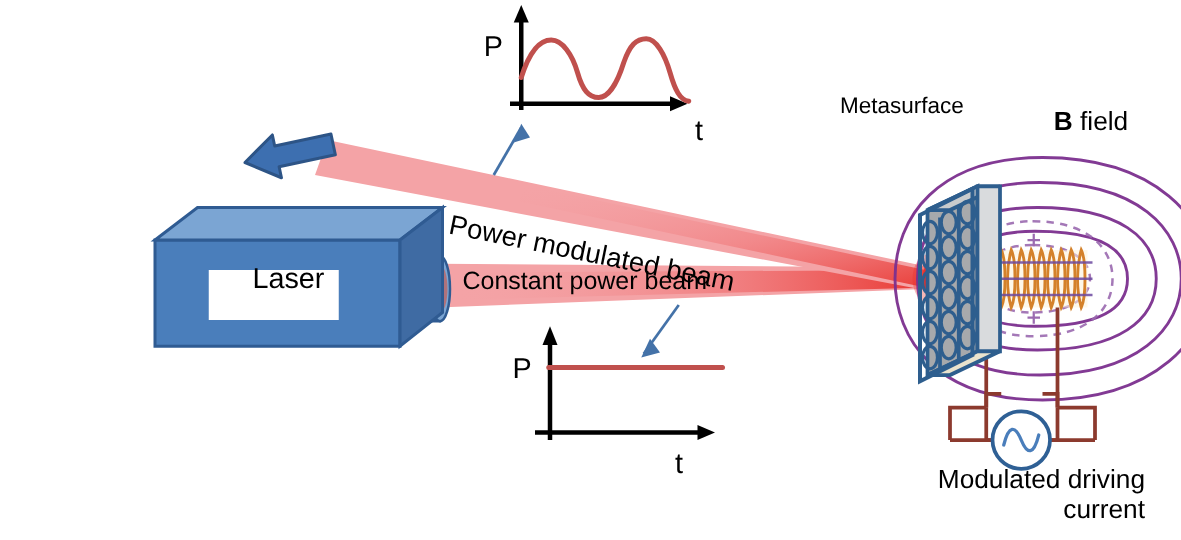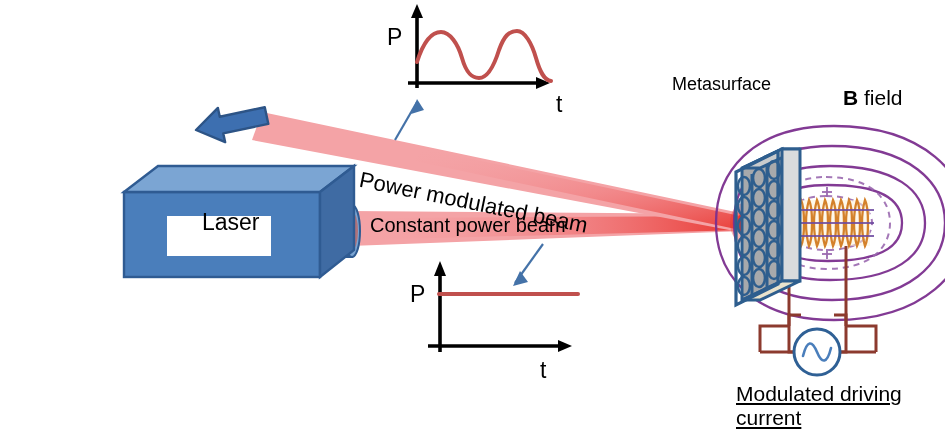--- a/index.html
+++ b/index.html
@@ -203,18 +203,18 @@
     <circle cx="817" cy="352" r="23" fill="#ffffff" stroke="#2f6095" stroke-width="3"></circle>
     <path d="M803,356 C807,340 812,340 817,352 C822,364 827,364 831,348" fill="none" stroke="#4a7ebb" stroke-width="2.6" stroke-linecap="round"></path>
   </svg>
 
   <div class="lbl" style="left:672px;top:74px;font-size:18px;">Metasurface</div>
 
   <div class="lbl" style="left:843px;top:86px;font-size:21px;text-align:left;">
     <span style="font-weight:bold;">B</span><span> field</span><br>
   </div>
 
-  <div class="lbl" style="left:736px;top:382px;font-size:21px;text-align:left;width:180px;text-decoration:underline;">
+  <div class="lbl" style="left:736px;top:372px;font-size:21px;text-align:right;width:180px;">
     <span>Modulated driving</span><br>
     <span>current</span>
   </div>
 
 </div>
 
 </body></html>

